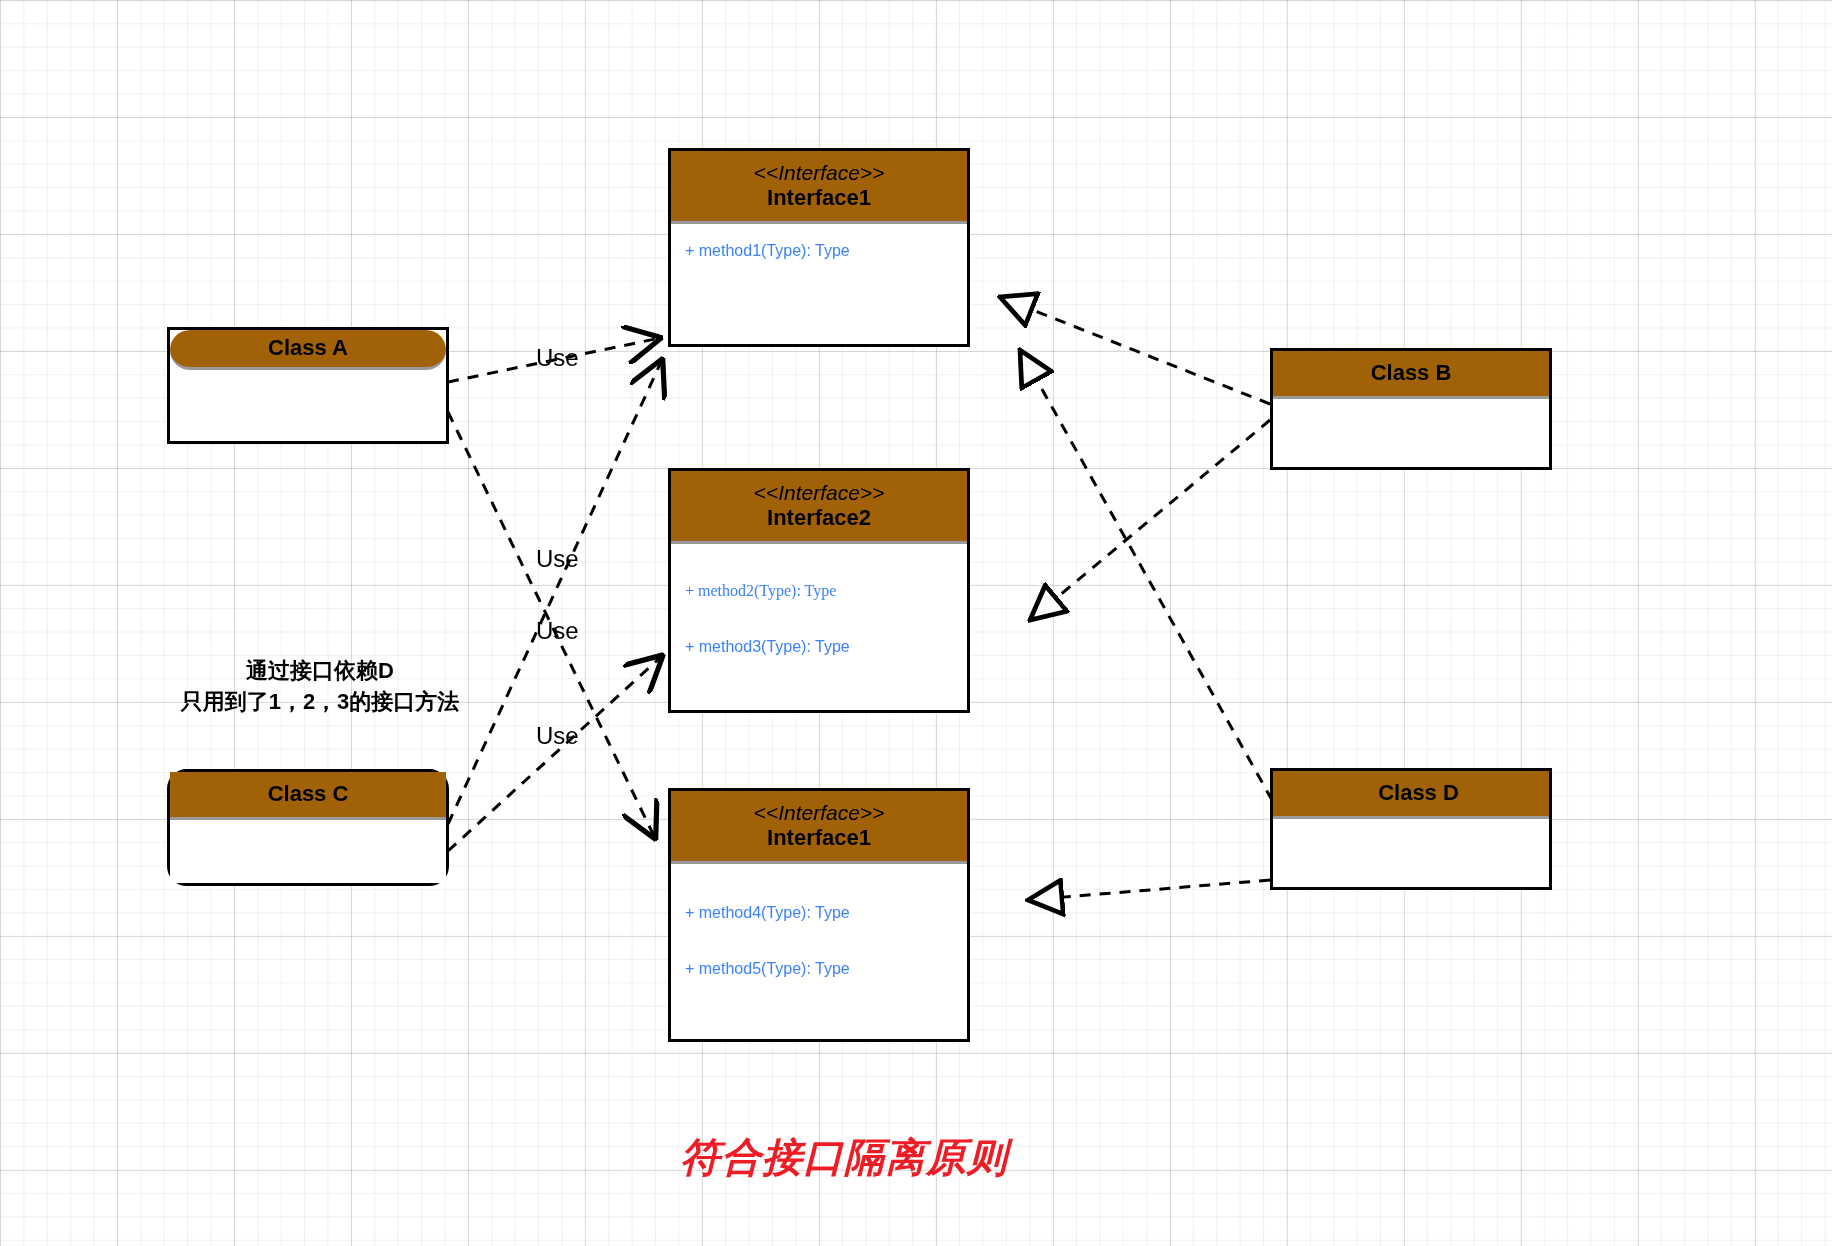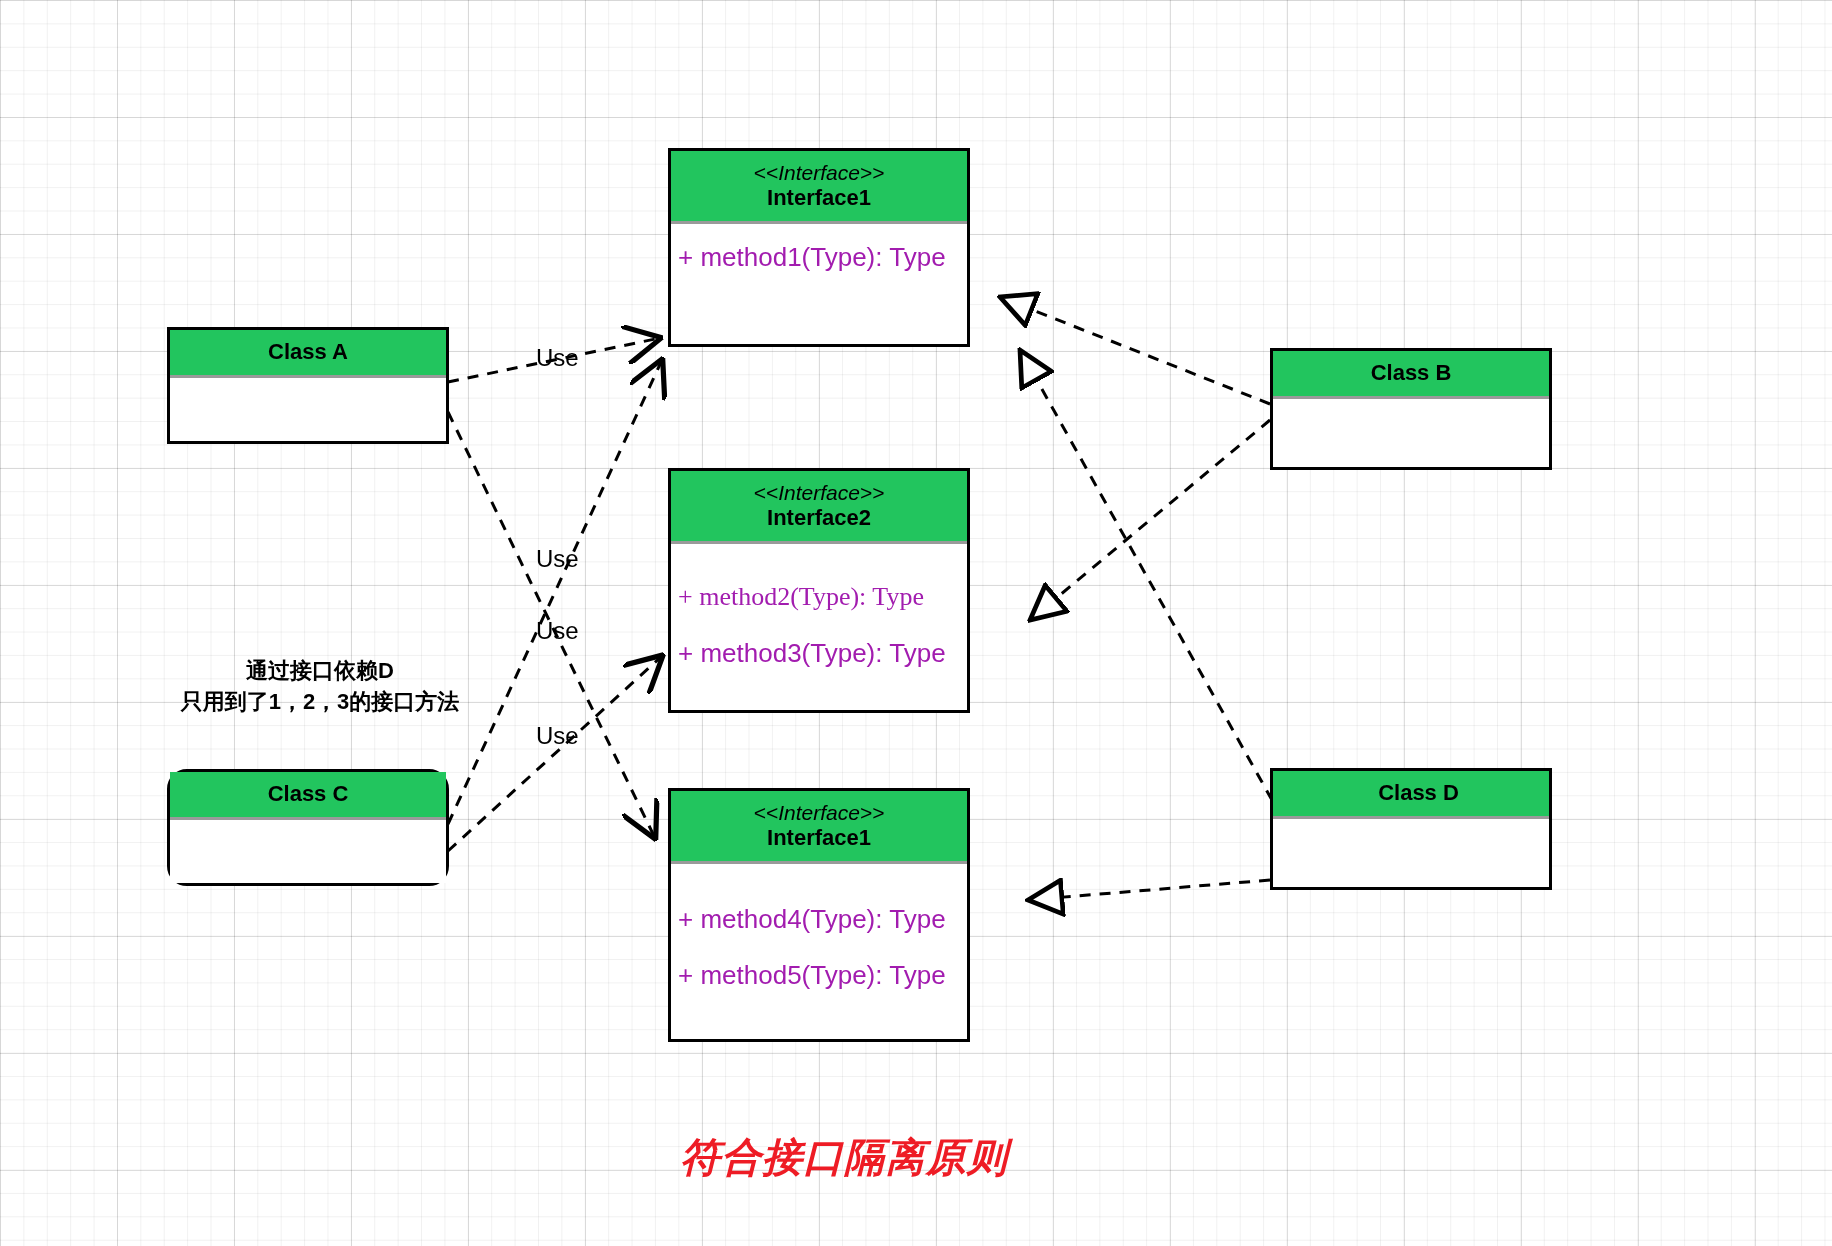--- a/index.html
+++ b/index.html
@@ -47,21 +47,21 @@
     display: flex;
     flex-direction: column;
   }
   .node-header {
     box-sizing: border-box;
     display: flex;
     flex-direction: column;
     align-items: center;
     justify-content: center;
     border-bottom: 3px solid #9a9a9a;
-    background: #22c55e;
+    background: #a16207;
   }
   .stereotype {
     font-style: italic;
     font-size: 21px;
     color: #000000;
     line-height: 1.16;
     white-space: nowrap;
   }
   .node-title {
     font-weight: bold;
@@ -70,23 +70,23 @@
     line-height: 1.2;
     white-space: nowrap;
   }
   .node-body {
     flex: 1 1 auto;
     background: #ffffff;
     position: relative;
   }
   .member {
     position: absolute;
-    left: 7px;
-    font-size: 26px;
-    color: #a21caf;
+    left: 14px;
+    font-size: 16px;
+    color: #3b82f6;
     white-space: nowrap;
   }
 
   
   .note {
     position: absolute;
     text-align: center;
     font-weight: bold;
     font-size: 22px;
     color: #000000;
@@ -138,21 +138,21 @@
     <path d="M 1272 800 L 1020 350" fill="none" stroke="#000" stroke-width="3" stroke-dasharray="11 9" marker-end="url(#hollow-tri)"></path>
 
     <path d="M 1270 880 L 1028 900" fill="none" stroke="#000" stroke-width="3" stroke-dasharray="11 9" marker-end="url(#hollow-tri)"></path>
   </svg>
 
 
   <div class="note" style="left:140px; top:655px; width:360px;">通过接口依赖D
 只用到了1，2，3的接口方法</div>
 
   <div class="node" style="left:167px; top:327px; width:282px; height:117px;">
-    <div class="node-header" style="height:48px;">
+    <div class="node-header" style="height:40px;border-radius:20px;">
       <div class="node-title">Class A</div>
     </div>
     <div class="node-body"></div>
   </div>
 
   <div class="node" style="left:167px; top:769px; width:282px; height:117px;border-radius:20px;">
     <div class="node-header" style="height:48px;">
       <div class="node-title">Class C</div>
     </div>
     <div class="node-body"></div>

